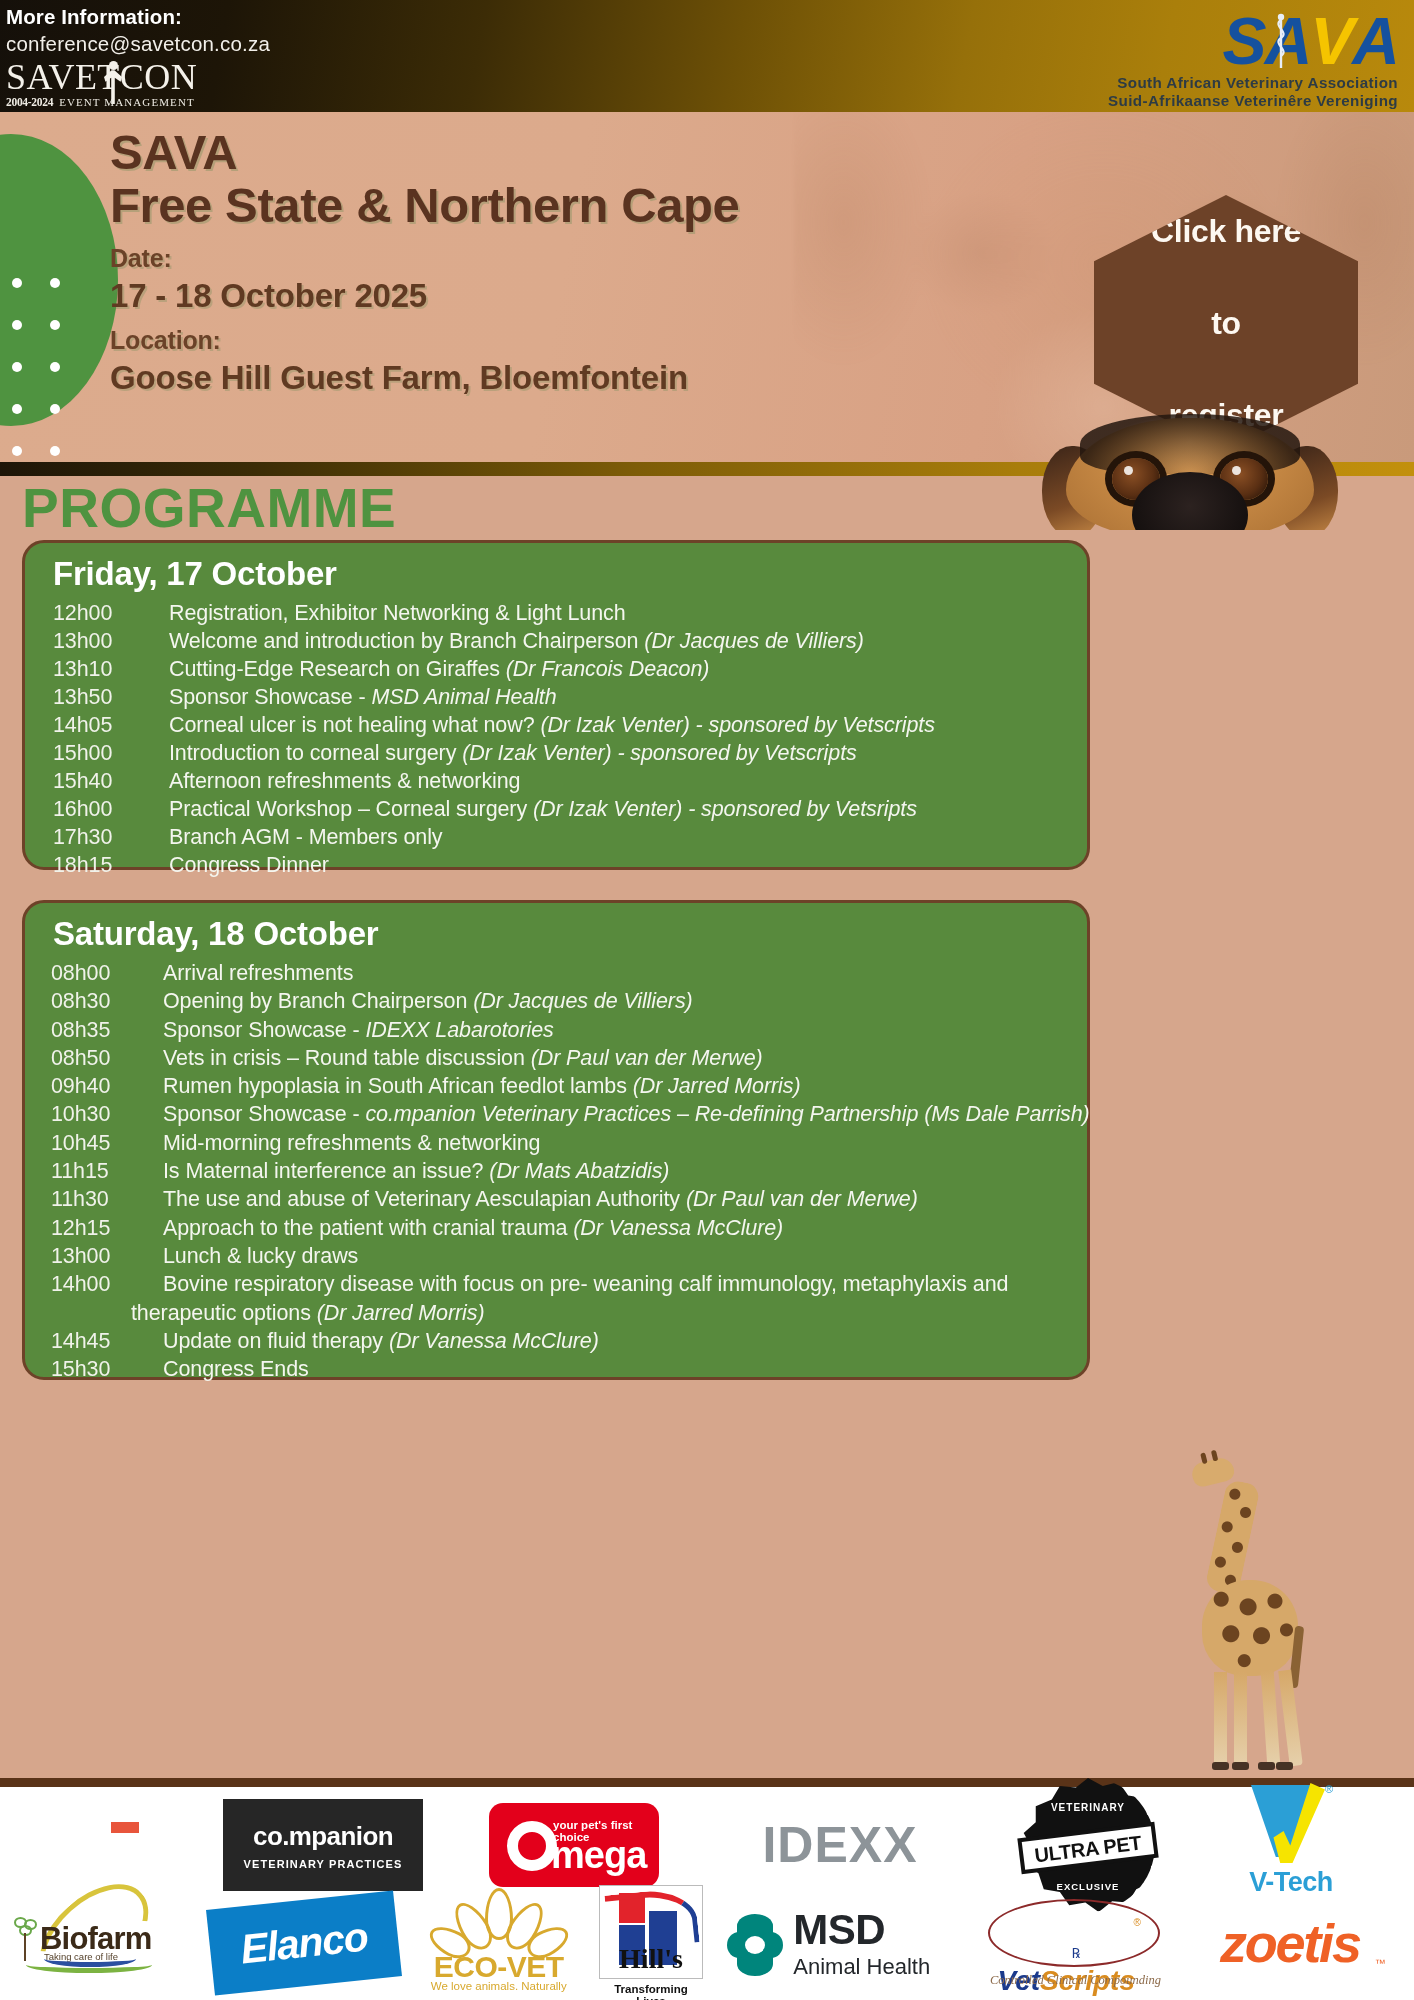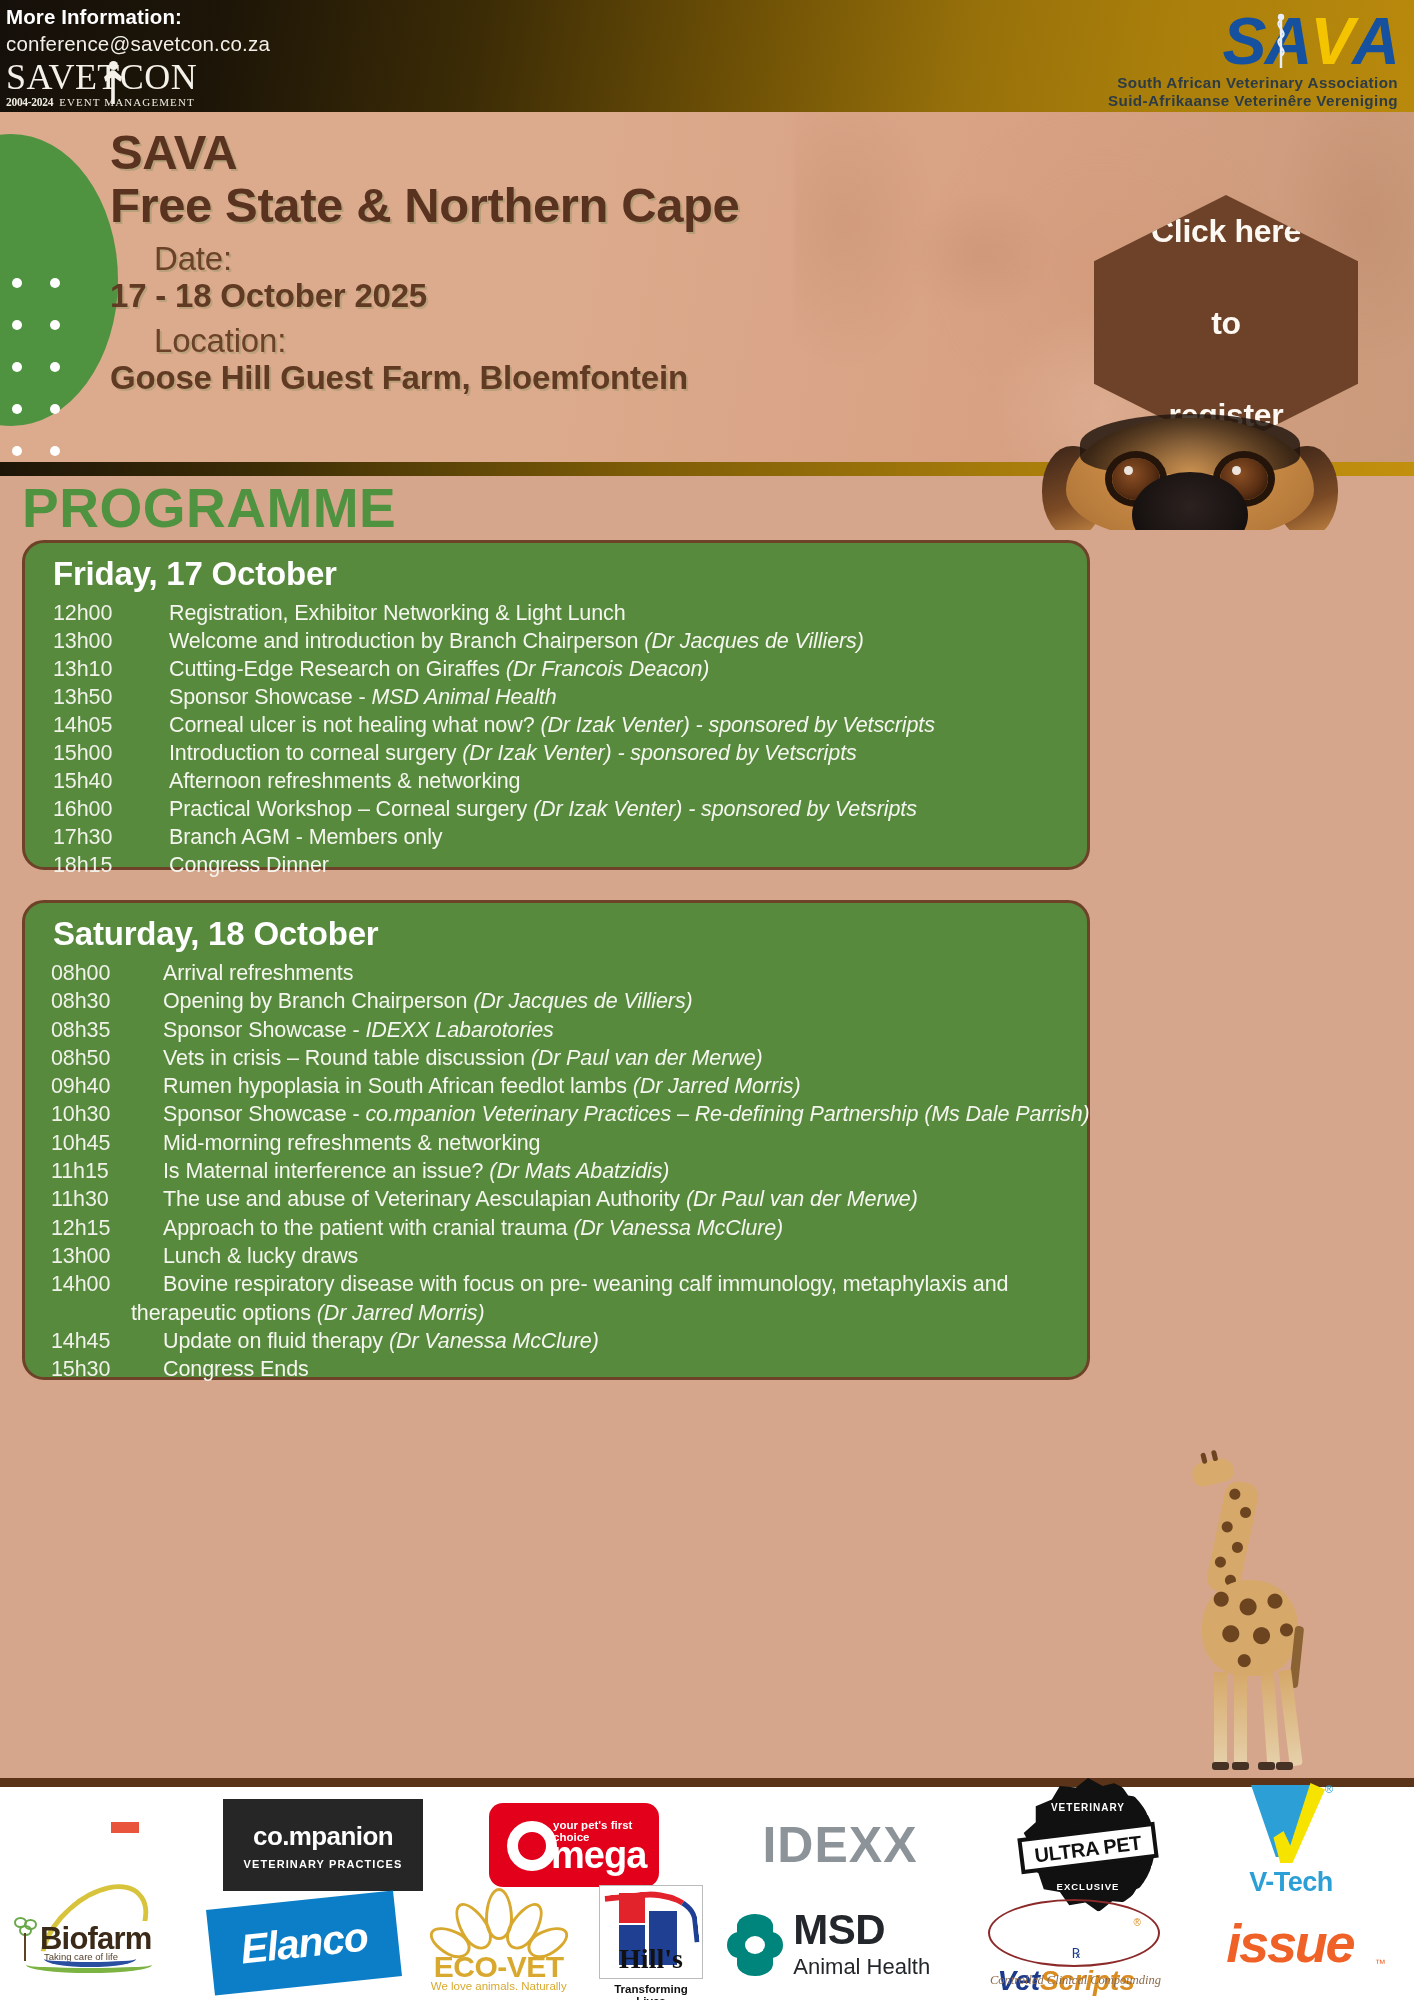--- a/index.html
+++ b/index.html
@@ -123,24 +123,23 @@
   }
   .hero-text { position:absolute; left:110px; top:14px; width: 960px; }
   .hero-title {
     font-family: "Liberation Sans", sans-serif;
     font-weight: bold; color: #5a3320; font-size: 49px;
     line-height: 53px; letter-spacing: -.4px;
     text-shadow: 2px 2px 0 rgba(110,140,85,.35);
   }
   .hero-sublabel {
     margin-top: 8px;
-    font-weight: normal; color: #6b4228; font-size: 33px; line-height: 37px;
+    font-weight: bold; color: #6b4228; font-size: 25px; line-height: 37px;
     letter-spacing: -.2px;
     text-shadow: 2px 2px 0 rgba(110,140,85,.30);
-    margin-left: 44px;
   }
   .hero-value {
     font-weight: bold; color: #6b4228; font-size: 33px; line-height: 37px;
     letter-spacing: -.2px;
     text-shadow: 2px 2px 0 rgba(110,140,85,.30);
   }
   .hero-value.dark { color:#603a22; }
 
   .hexbtn {
     position:absolute; left:1094px; top:195px;
@@ -751,20 +750,20 @@
 
       <div class="logo l-vetscripts">
         <div class="vs-oval"></div>
         <div class="vs-t"><span>Vet</span><span class="vs-t2">Scripts</span></div>
         <div class="vs-reg">®</div>
         <div class="vs-r">℞</div>
         <div class="vs-s">Controlled Clinical Compounding</div>
       </div>
 
       <div class="logo l-zoetis">
-        <div class="zt-t">issue</div>
+        <div class="zt-t">zoetis</div>
         <div class="zt-tm">™</div>
       </div>
 
     </div>
   </div>
 
 </div>
 
 </body></html>

